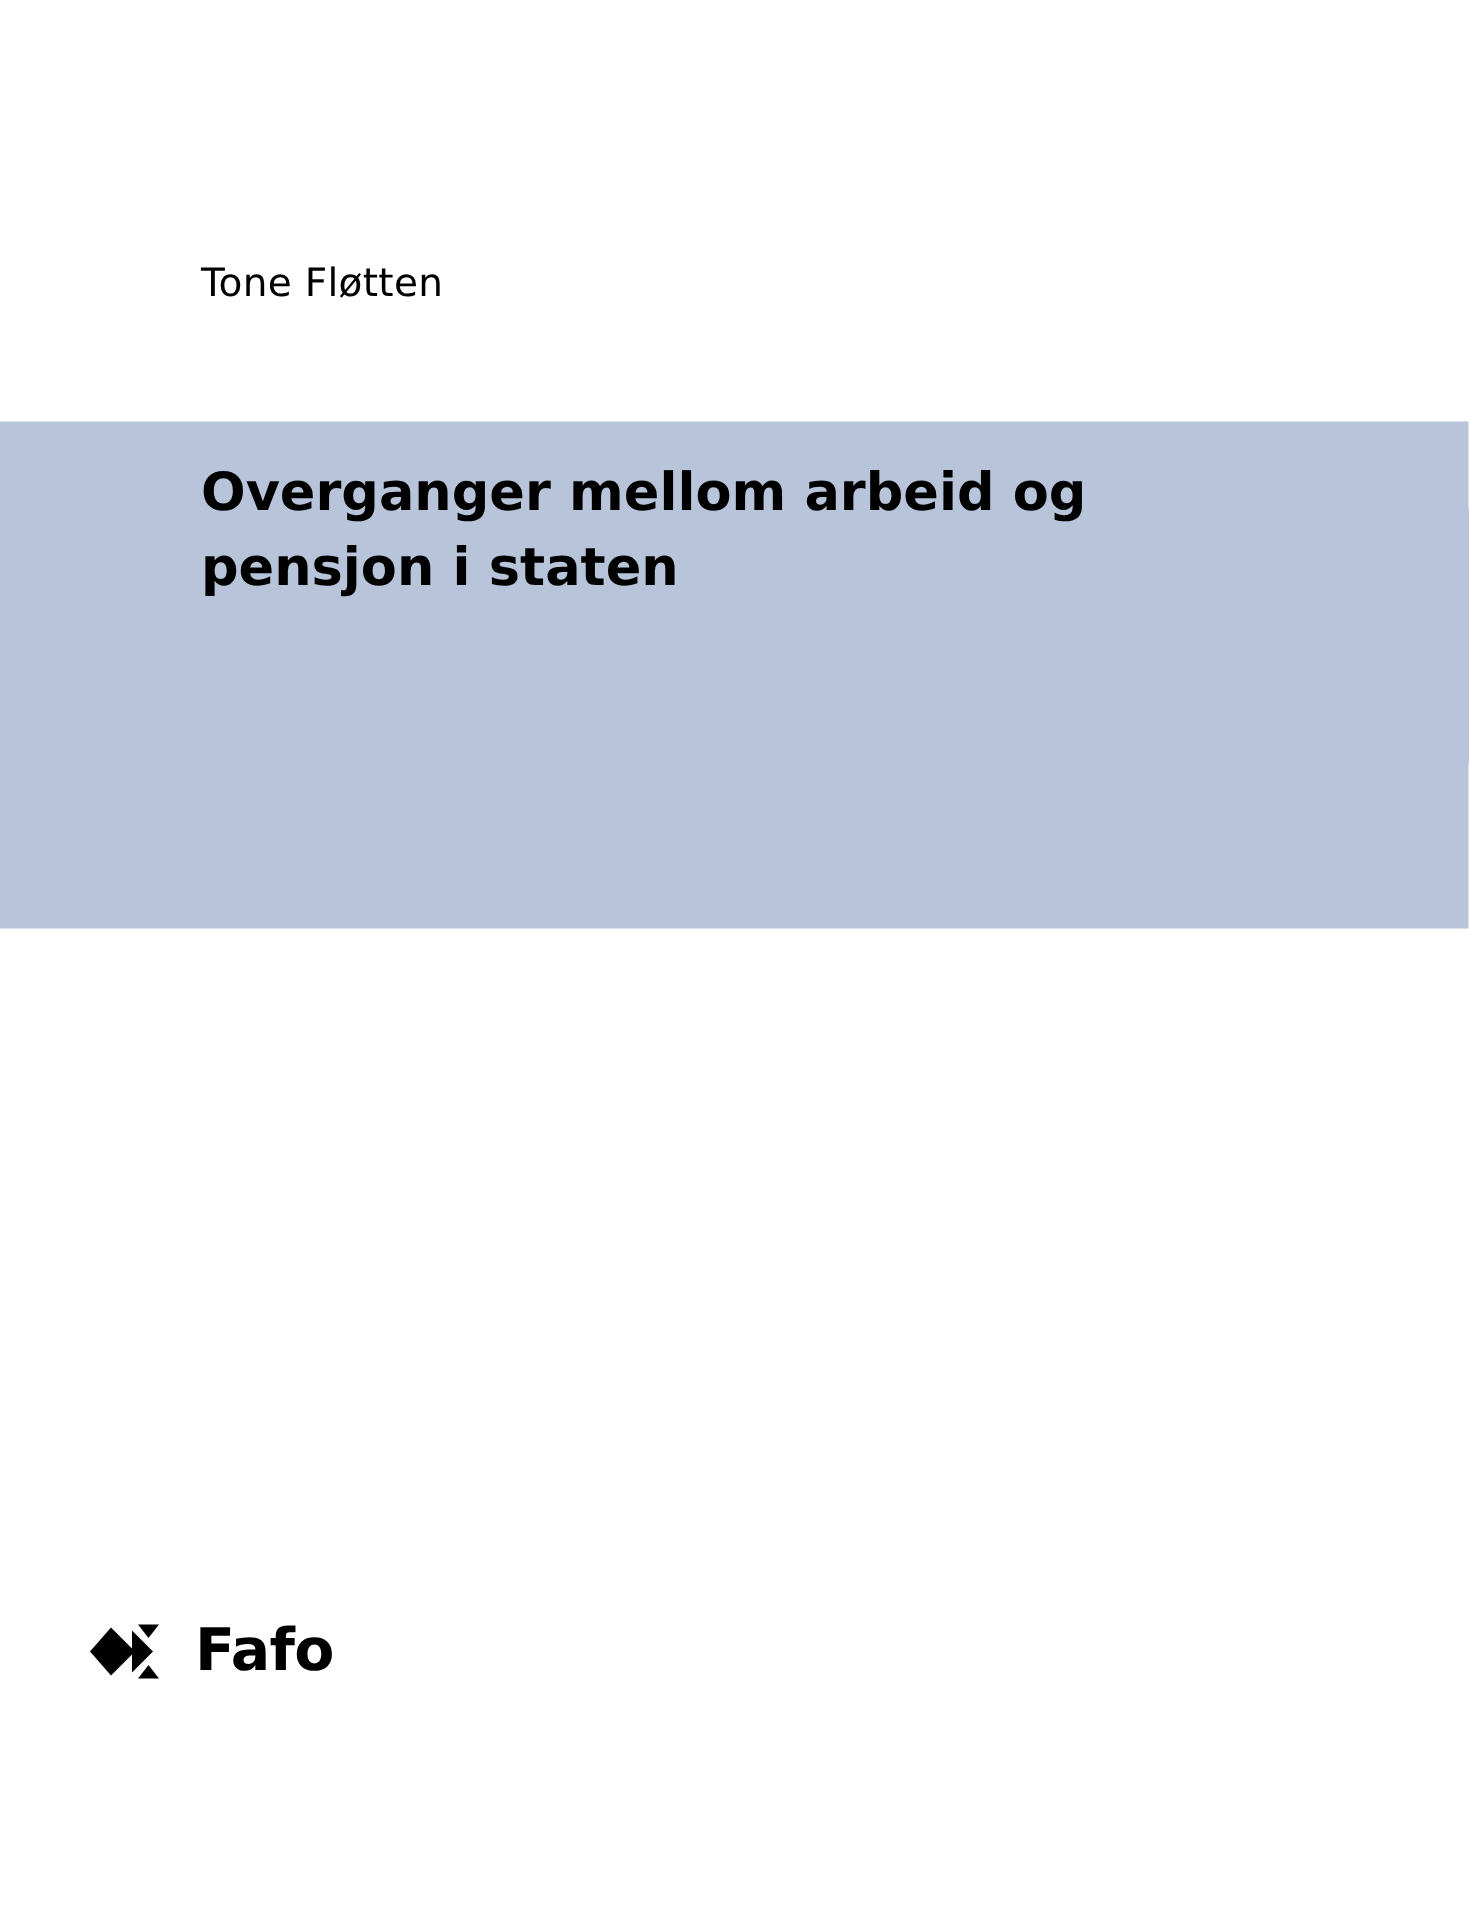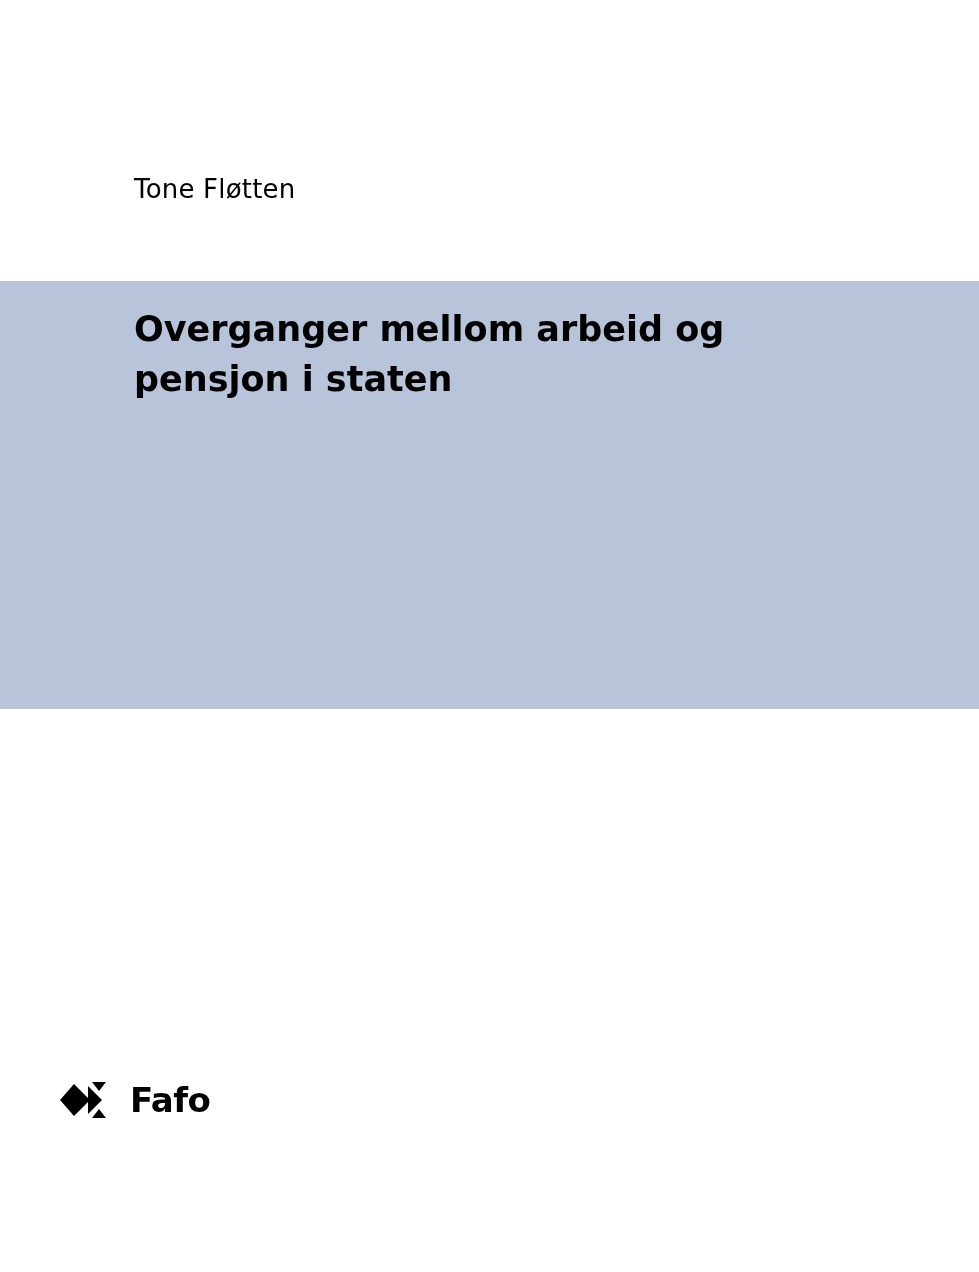--- a/index.html
+++ b/index.html
@@ -29,21 +29,21 @@
     color: #000000;
     letter-spacing: 0.2px;
     font-family: "DejaVu Sans", sans-serif;
     margin-top: 34px;
   }
   .title-band {
     position: absolute;
     left: 0;
     top: 281px;
     width: 979px;
-    height: 428px;
+    height: 338px;
     background: #b8c4da;
   }
   .title {
     position: absolute;
     left: 134px;
     top: 24px;
     width: 720px;
     font-size: 35px;
     line-height: 1.42;
     font-weight: 700;
@@ -57,21 +57,21 @@
     display: flex;
     align-items: center;
     gap: 10px;
   }
   .logo-mark {
     width: 62px;
     height: 44px;
     display: block;
   }
   .logo-text {
-    font-size: 34px;
+    font-size: 39px;
     font-weight: 700;
     color: #000000;
     letter-spacing: -0.5px;
     font-family: "DejaVu Sans", sans-serif;
   }
 </style>
 </head>
 <body>
 
 <div class="cover">

